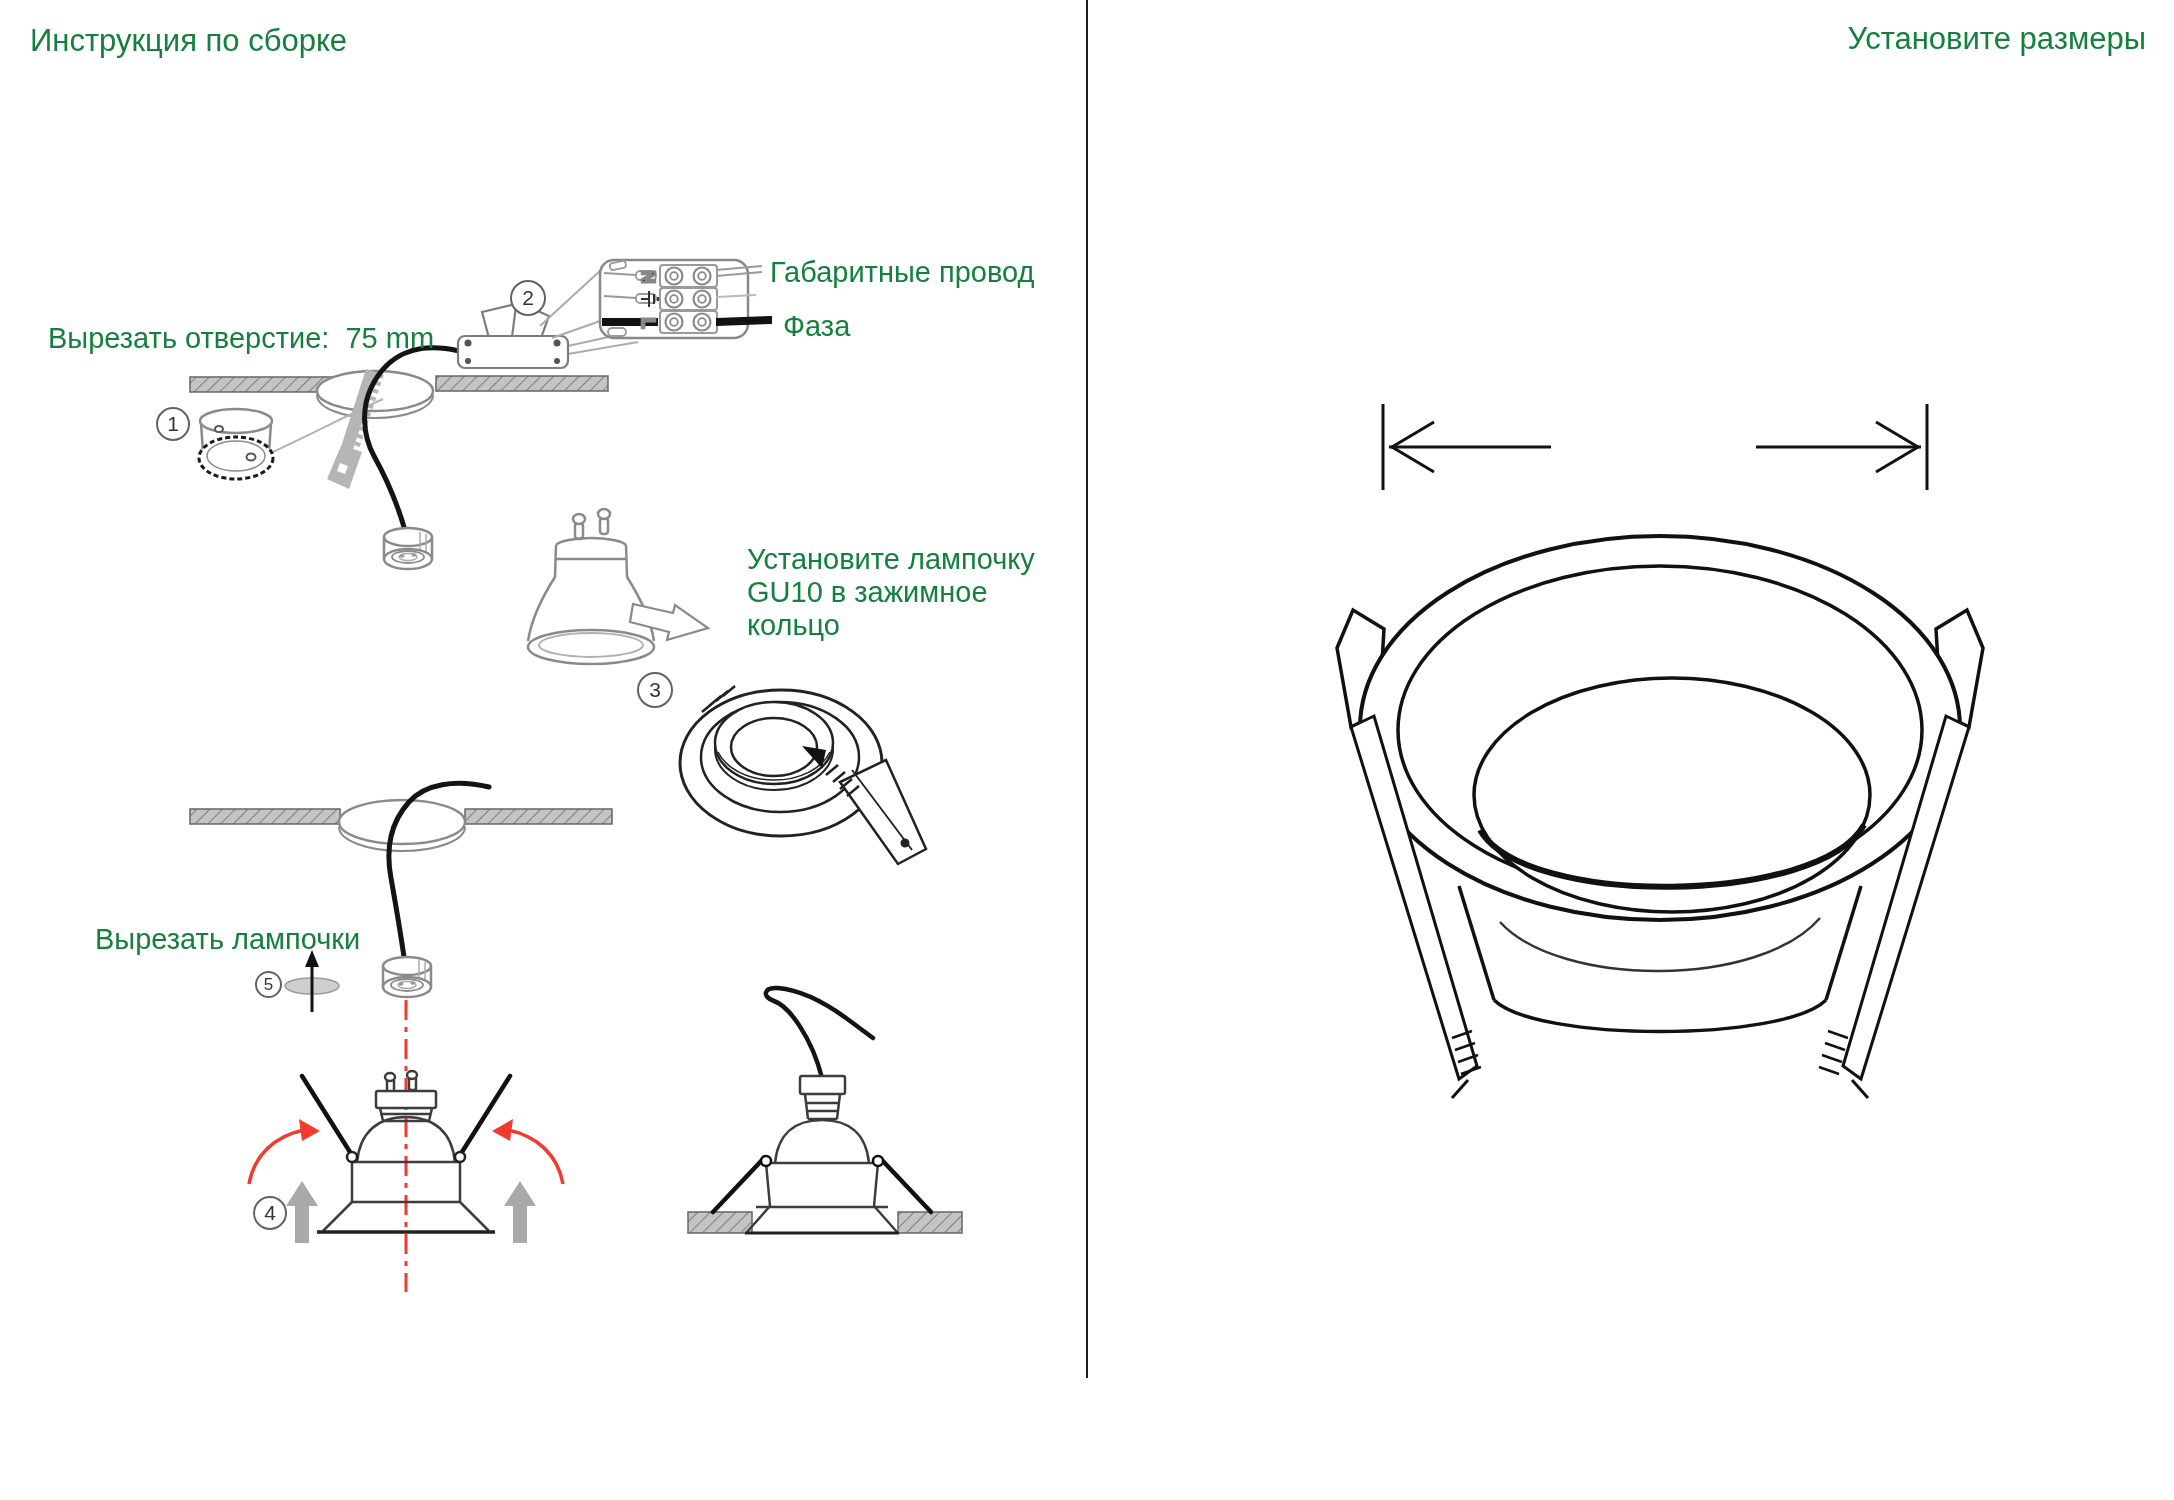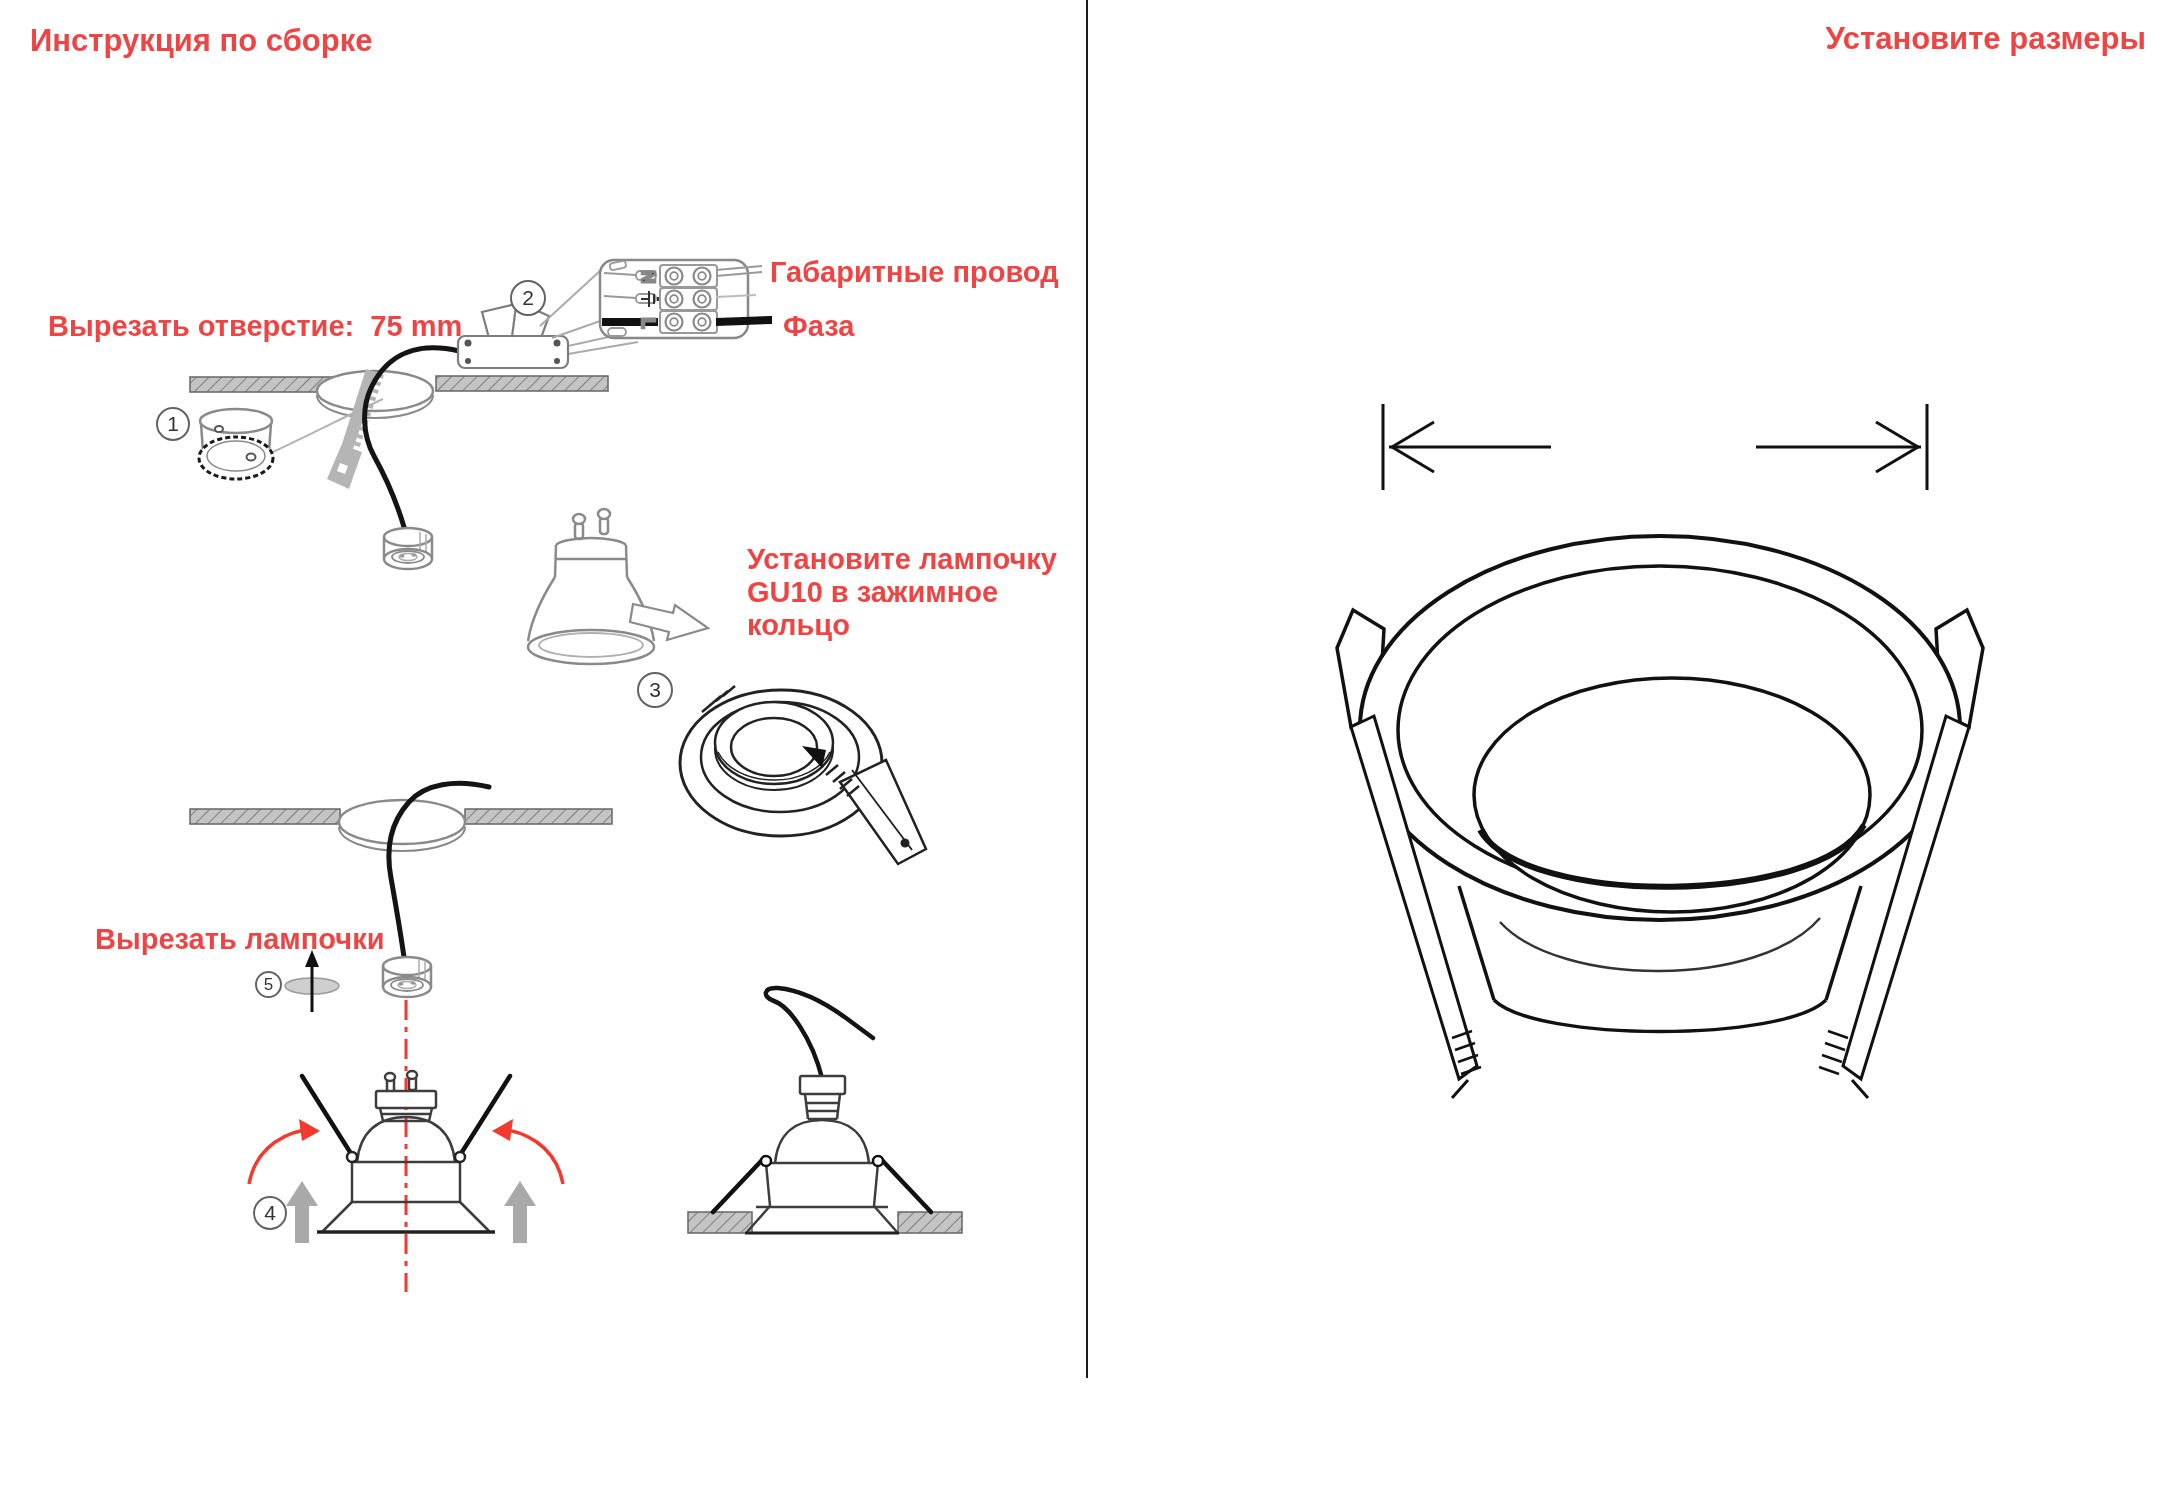--- a/index.html
+++ b/index.html
@@ -1,19 +1,19 @@
 <!DOCTYPE html>
 <html><head>
 <meta charset="utf-8">
 <style>
   html,body{margin:0;padding:0;background:#fff;}
   .page{position:relative;width:2174px;height:1500px;background:#ffffff;
         font-family:"Liberation Sans",sans-serif;color:#111;overflow:hidden;}
-  .lbl{position:absolute;font-size:29px;line-height:33px;color:#ef4444;white-space:nowrap;font-weight:bold;}
-  .pre{white-space:pre;}
+  .lbl{position:absolute;font-size:29px;line-height:33px;color:#15803d;white-space:nowrap;}
+  .pre{white-space:pre;margin-top:12px;}
   .title{font-size:31px;}
   .right-title{right:28px;top:22px;left:auto;}
   .divider{position:absolute;left:1086px;top:0;width:2px;height:1378px;background:#1c1c1c;}
   .footer-label{position:absolute;left:0;right:0;top:1420px;text-align:center;font-size:31px;color:#0c0c0c;}
   .dim-label{position:absolute;left:1495px;top:400px;width:330px;text-align:center;
              font-size:70px;letter-spacing:-1px;color:#0a0a0a;}
   .step-circle{position:absolute;box-sizing:border-box;border:2px solid #636363;border-radius:50%;
                display:flex;align-items:center;justify-content:center;color:#333;background:#fff;
                font-size:21px;}
   svg{position:absolute;top:0;}

